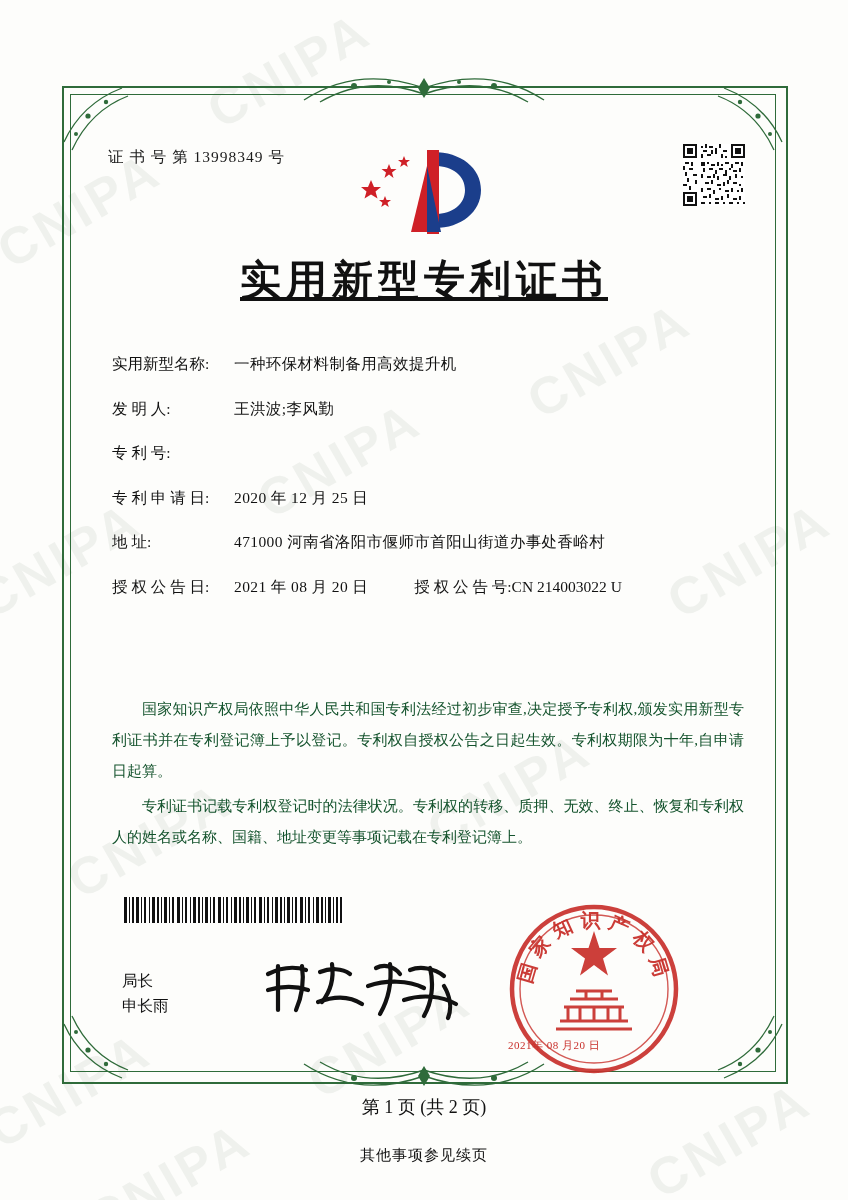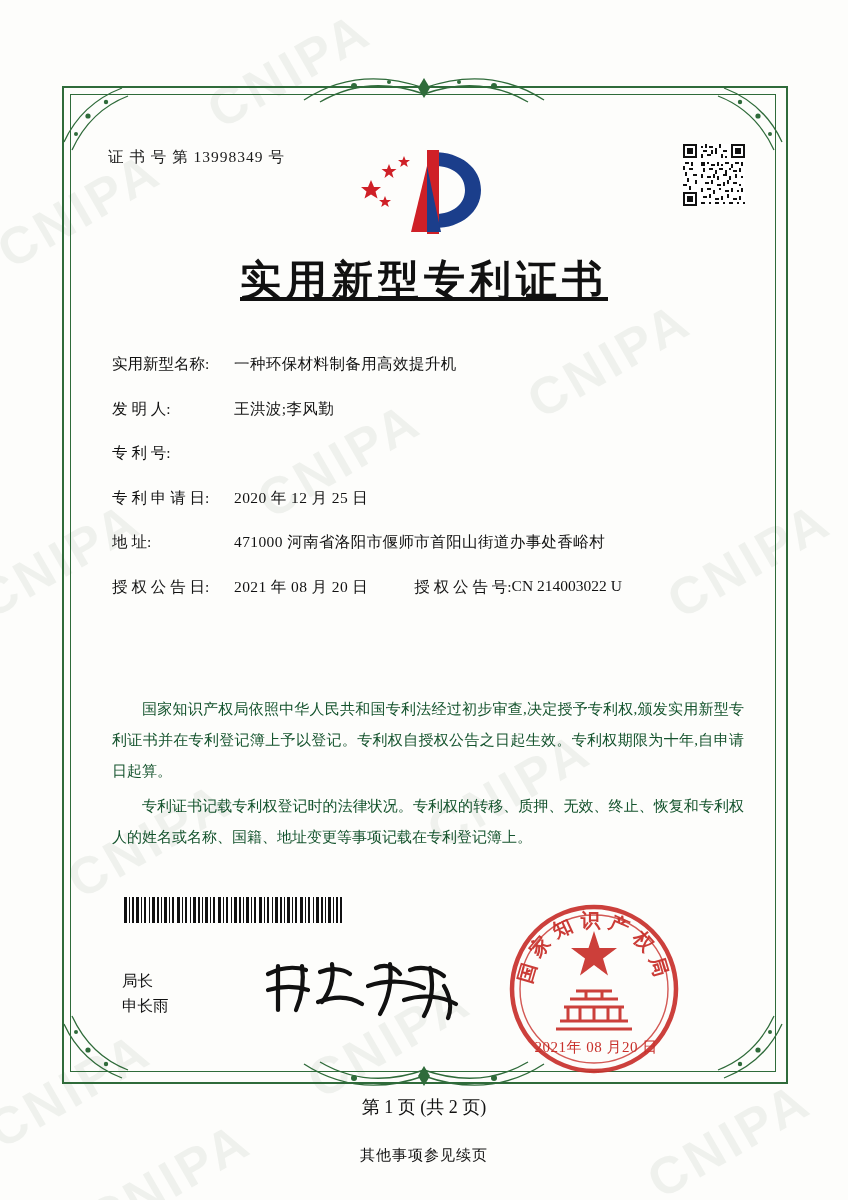--- a/index.html
+++ b/index.html
@@ -124,21 +124,21 @@
   }
 
   .fields {
     position: absolute;
     left: 112px;
     top: 354px;
     width: 640px;
   }
   .field-row {
     display: flex;
-    align-items: flex-start;
+    align-items: center;
     margin-bottom: 23.5px;
     font-size: 15.5px;
     color: #111;
   }
   .field-label {
     width: 122px;
     flex: 0 0 122px;
     letter-spacing: 0px;
     white-space: nowrap;
   }
@@ -202,22 +202,22 @@
     left: 508px;
     top: 903px;
     width: 172px;
     height: 172px;
   }
   .seal-date {
     position: absolute;
     left: 508px;
     top: 1038px;
     width: 176px;
-    text-align: center;
-    font-size: 15px;
+    text-align: left;
+    font-size: 11px;
     color: #c8302b;
     letter-spacing: 0.5px;
   }
 
   .page-no {
     position: absolute;
     left: 0;
     right: 0;
     top: 1095px;
     text-align: center;

